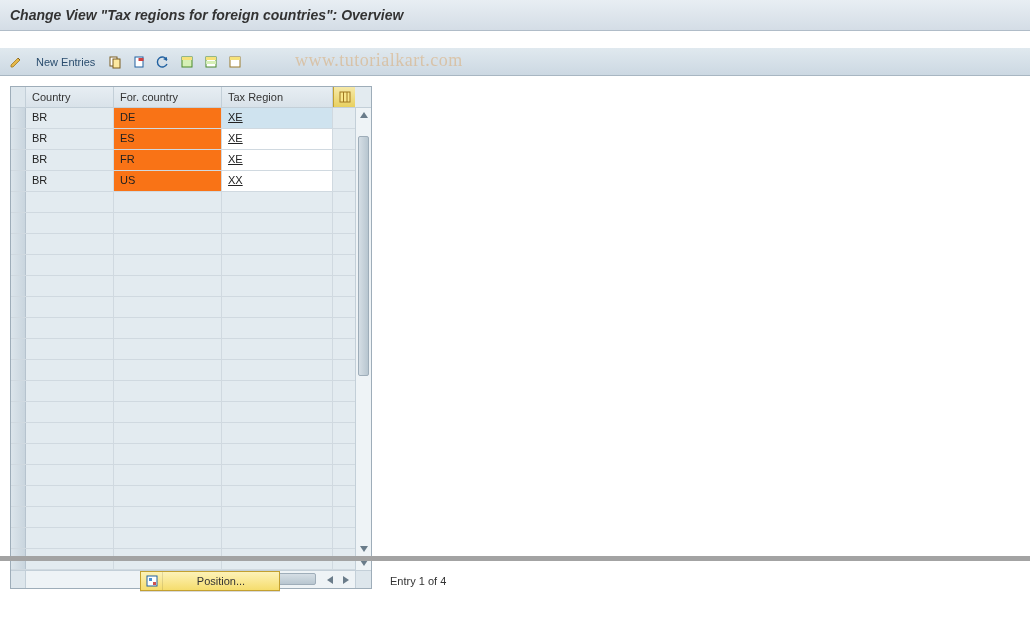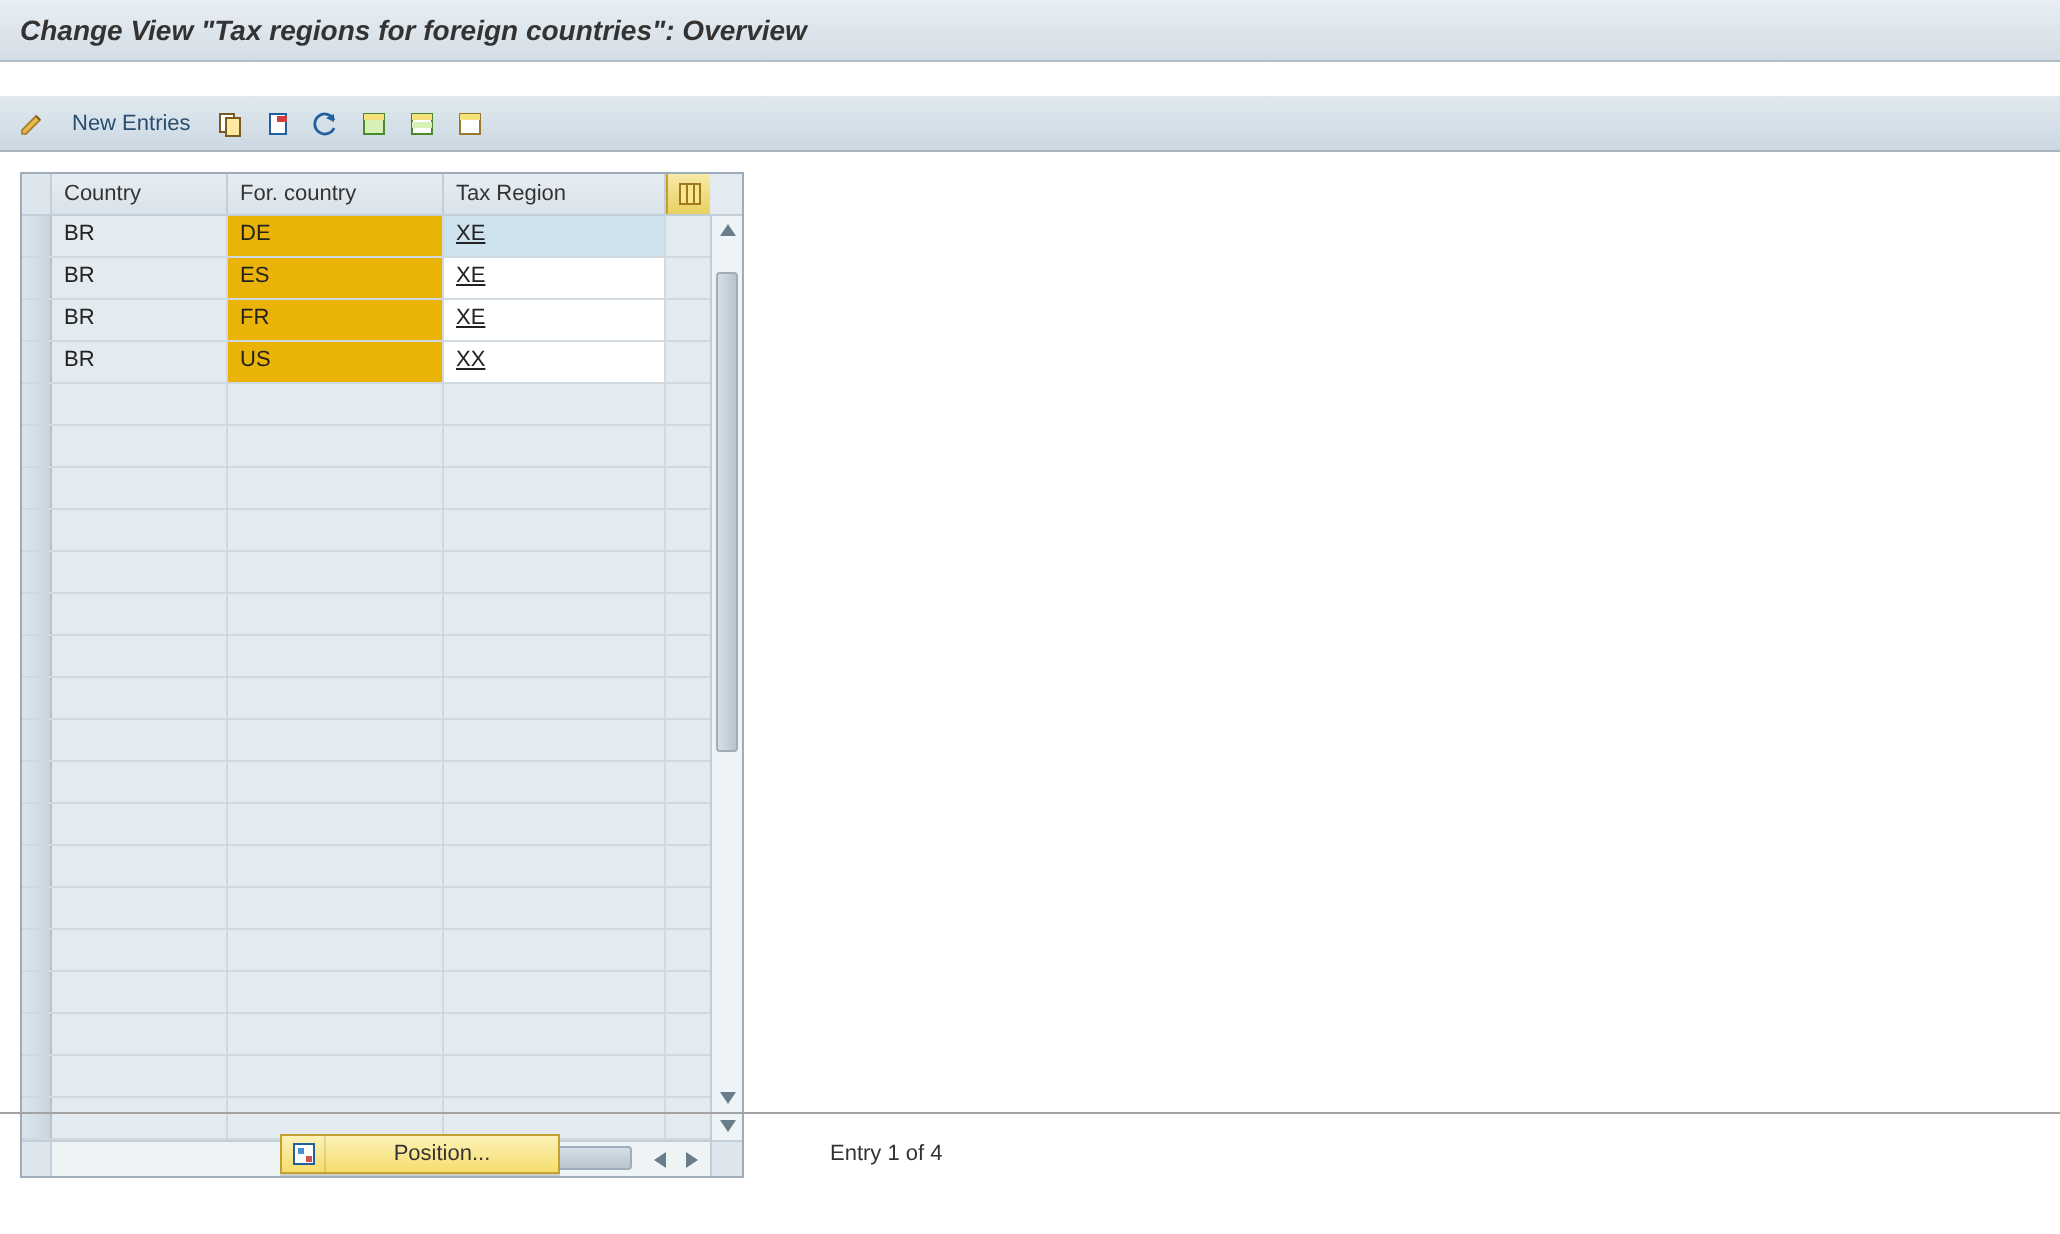--- a/index.html
+++ b/index.html
@@ -91,21 +91,21 @@
       cursor: pointer;
     }
     .td { 
       padding: 3px 6px; 
       border-right: 1px solid #d0d9e0; 
       font-size: 11px; 
       color: #222;
       overflow: hidden;
     }
     .td.c1 { width: 88px; flex: 0 0 88px; background: #e3ebf0; }
-    .td.c2 { width: 108px; flex: 0 0 108px; background: #eab308; }
+    .td.c2 { width: 108px; flex: 0 0 108px; background: #f97316; }
     .td.c3 { width: 111px; flex: 0 0 111px; background: #fff; text-decoration: underline; }
     .td.selected { background: #cfe3ef; }
     .data-row.empty .td.c1,
     .data-row.empty .td.c2,
     .data-row.empty .td.c3 { background: #e3ebf0; }
     
     .vscroll { 
       width: 16px; flex: 0 0 16px; 
       background: #eef3f6; 
       border-left: 1px solid #c3cfd8;
@@ -138,23 +138,23 @@
     .hscroll-thumb {
       position:absolute; left:220px; top:2px; height:12px; width:70px;
       background: linear-gradient(#d5dee5,#b8c6d0);
       border:1px solid #9eadb9; border-radius:2px;
     }
     .hscroll-corner { flex: 0 0 16px; background:#dde6ec; border-left:1px solid #c3cfd8;}
     
     .footer-area { 
       position: absolute; 
       left: 0; right: 0; top: 556px; 
-      border-top: 1px solid #a3a3a3; 
+      border-top: 5px solid #a3a3a3; 
       padding: 10px 0;
-      display: flex; align-items: center; gap: 25px;
+      display: flex; align-items: center;
     }
     .position-btn { 
       margin-left: 140px;
       height: 20px; width: 140px;
       background: linear-gradient(#fdf2b8,#f5dd6d);
       border: 1px solid #c3a030;
       display: flex; align-items: center;
       font-size: 11px; color: #333;
       cursor: pointer;
       box-shadow: 0 1px 0 rgba(0,0,0,0.15);
@@ -208,20 +208,21 @@
         <rect x="2" y="2" width="10" height="3" fill="#f6e27a"></rect>
         <rect x="2" y="6" width="10" height="3" fill="#d6f0b6"></rect>
       </svg>
   </div>
   <div class="toolbar-btn">
     <svg width="14" height="14" viewBox="0 0 14 14">
         <rect x="2" y="2" width="10" height="10" fill="#fff" stroke="#9a7a2a" stroke-width="1"></rect>
         <rect x="2" y="2" width="10" height="3" fill="#f6e27a"></rect>
       </svg>
   </div>
+  <div class="watermark">www.tutorialkart.com</div>
 </div>
 
 <div class="workspace">
   <div class="table-wrap">
     <div class="table-header-row">
       <div class="rowsel-spacer"></div>
       <div class="th c1">Country</div>
       <div class="th c2">For. country</div>
       <div class="th c3">Tax Region</div>
       <div class="config-col">

